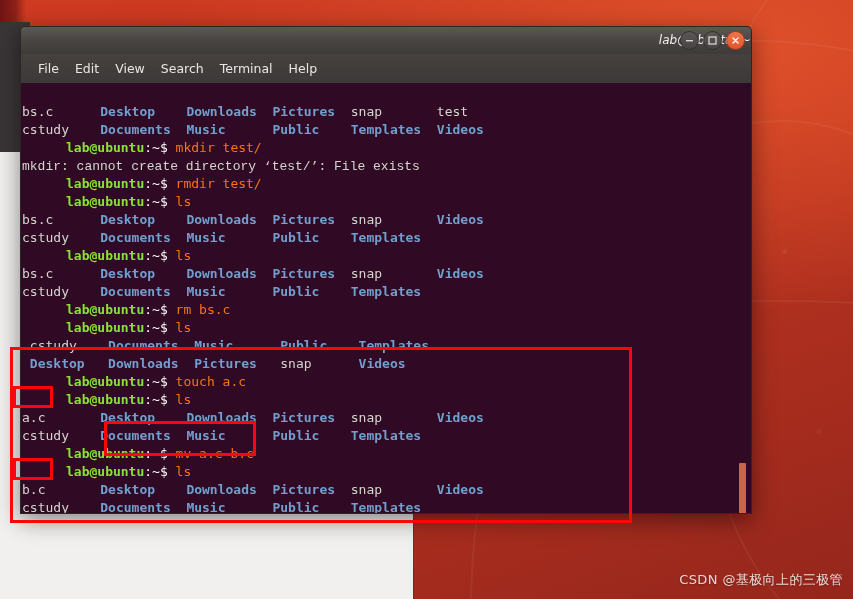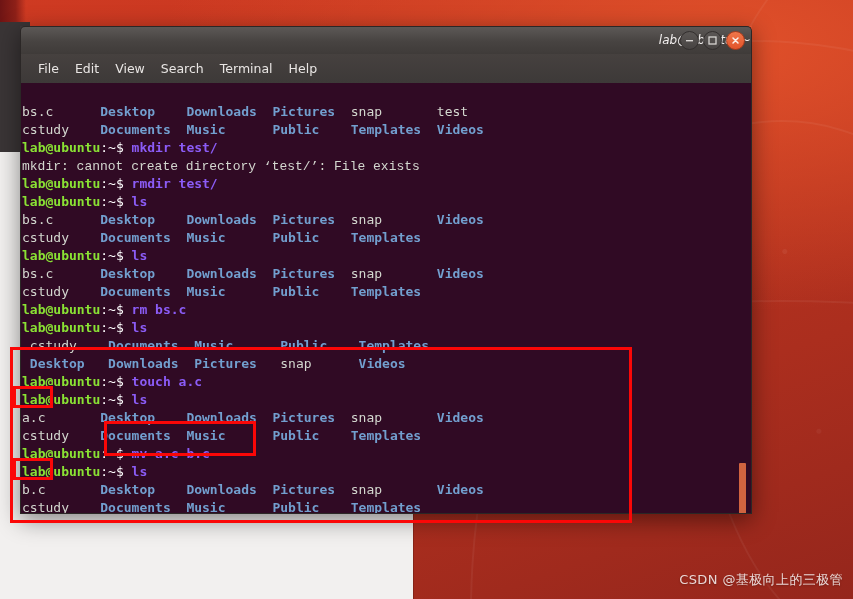--- a/index.html
+++ b/index.html
@@ -155,23 +155,23 @@
     left: 1px;
     top: 0px;
     font-family: "DejaVu Sans Mono", monospace;
     font-size: 13px;
     line-height: 18px;
     white-space: pre;
     color: #d3d7cf;
     margin-top: 20px;
   }
   .ln { height: 18px; }
-  .prompt   { color: #8ae234; font-weight: bold; }
+  .prompt   { color: #8ae234; font-weight: bold; padding-left: 44px; }
   .promptp  { color: #ffffff; }
-  .cmd      { color: #8b5cf6; font-weight: bold; }
+  .cmd      { color: #f97316; }
   .dirname  { color: #729fcf; font-weight: bold; }
   .file     { color: #d3d7cf; }
   .err      { color: #d3d7cf; font-family: Liberation Mono, monospace; }
   .cursor {
     display: inline-block;
     width: 8px;
     height: 15px;
     background: #ffffff;
     vertical-align: -3px;
   }

